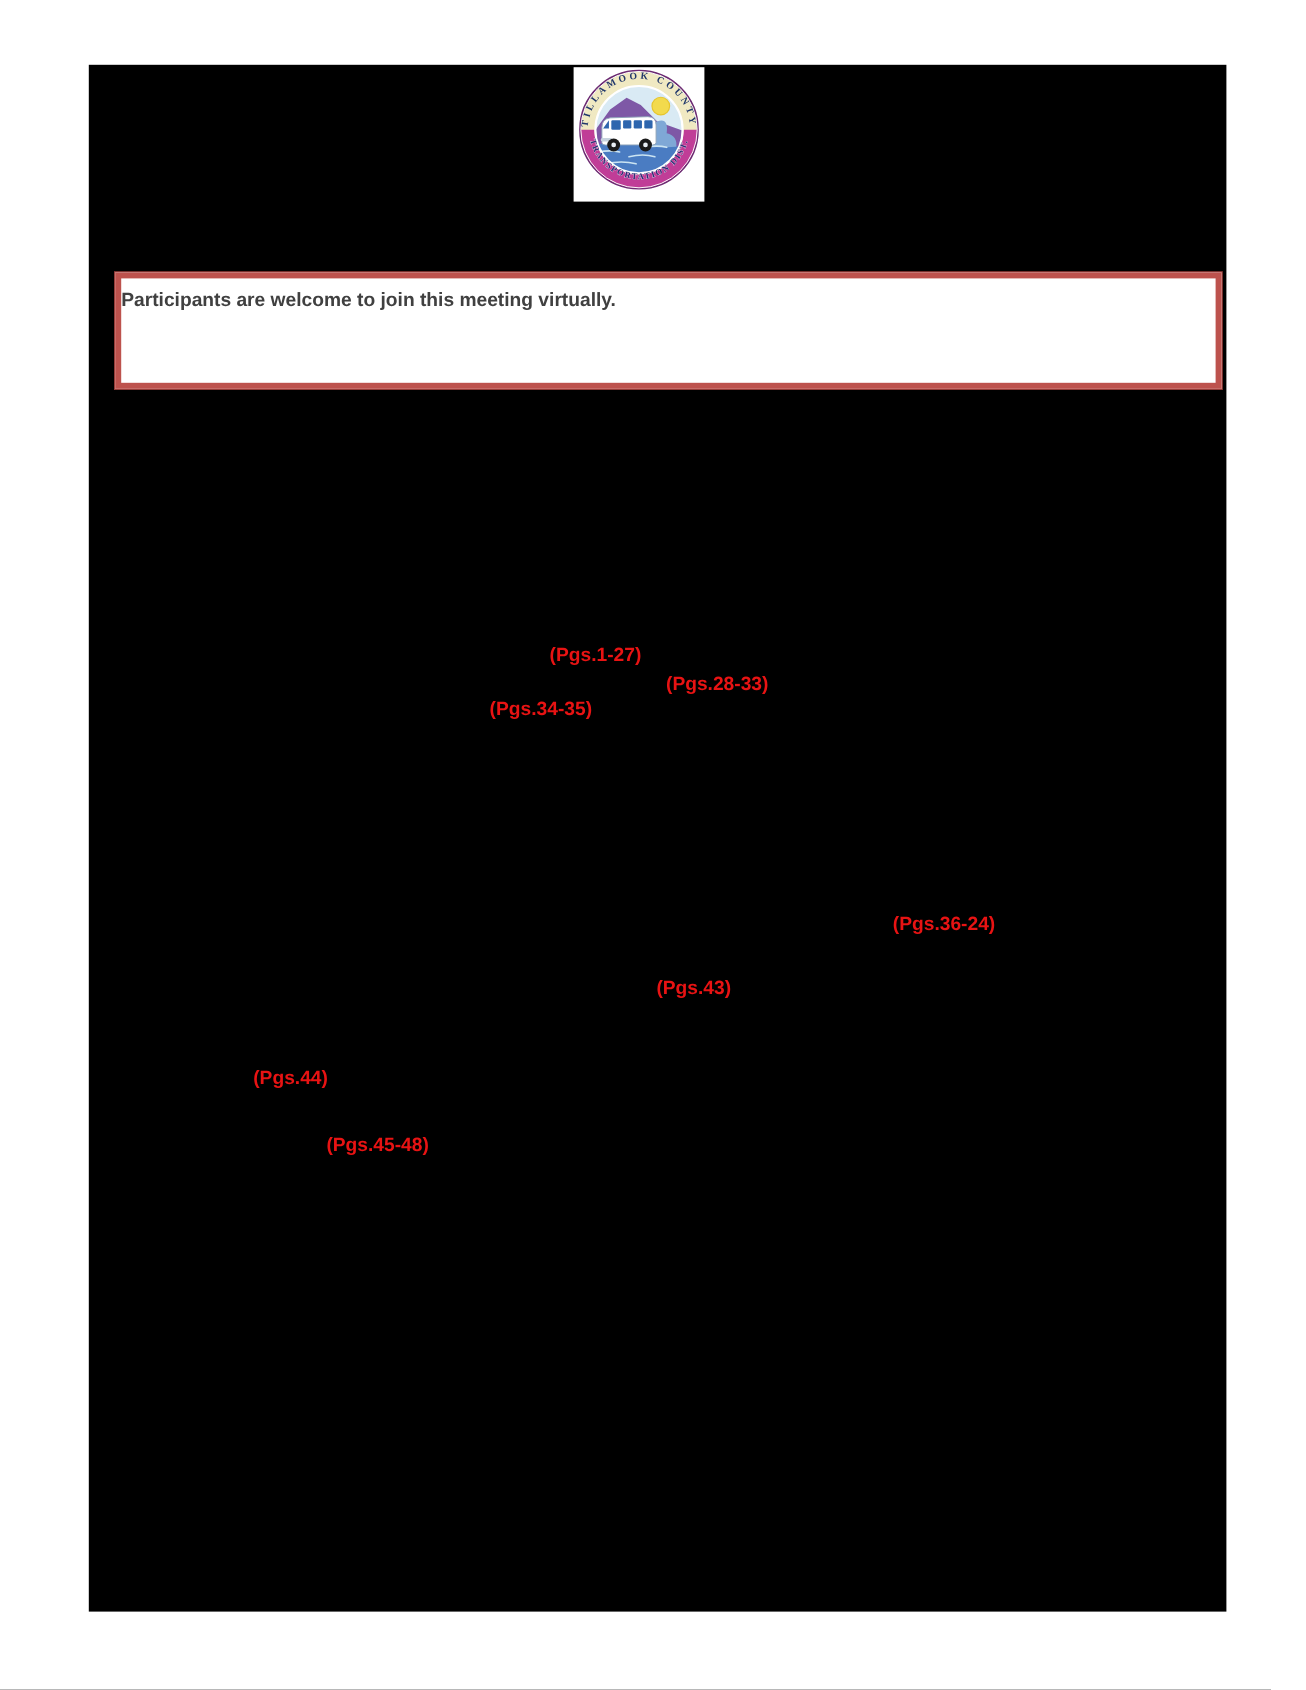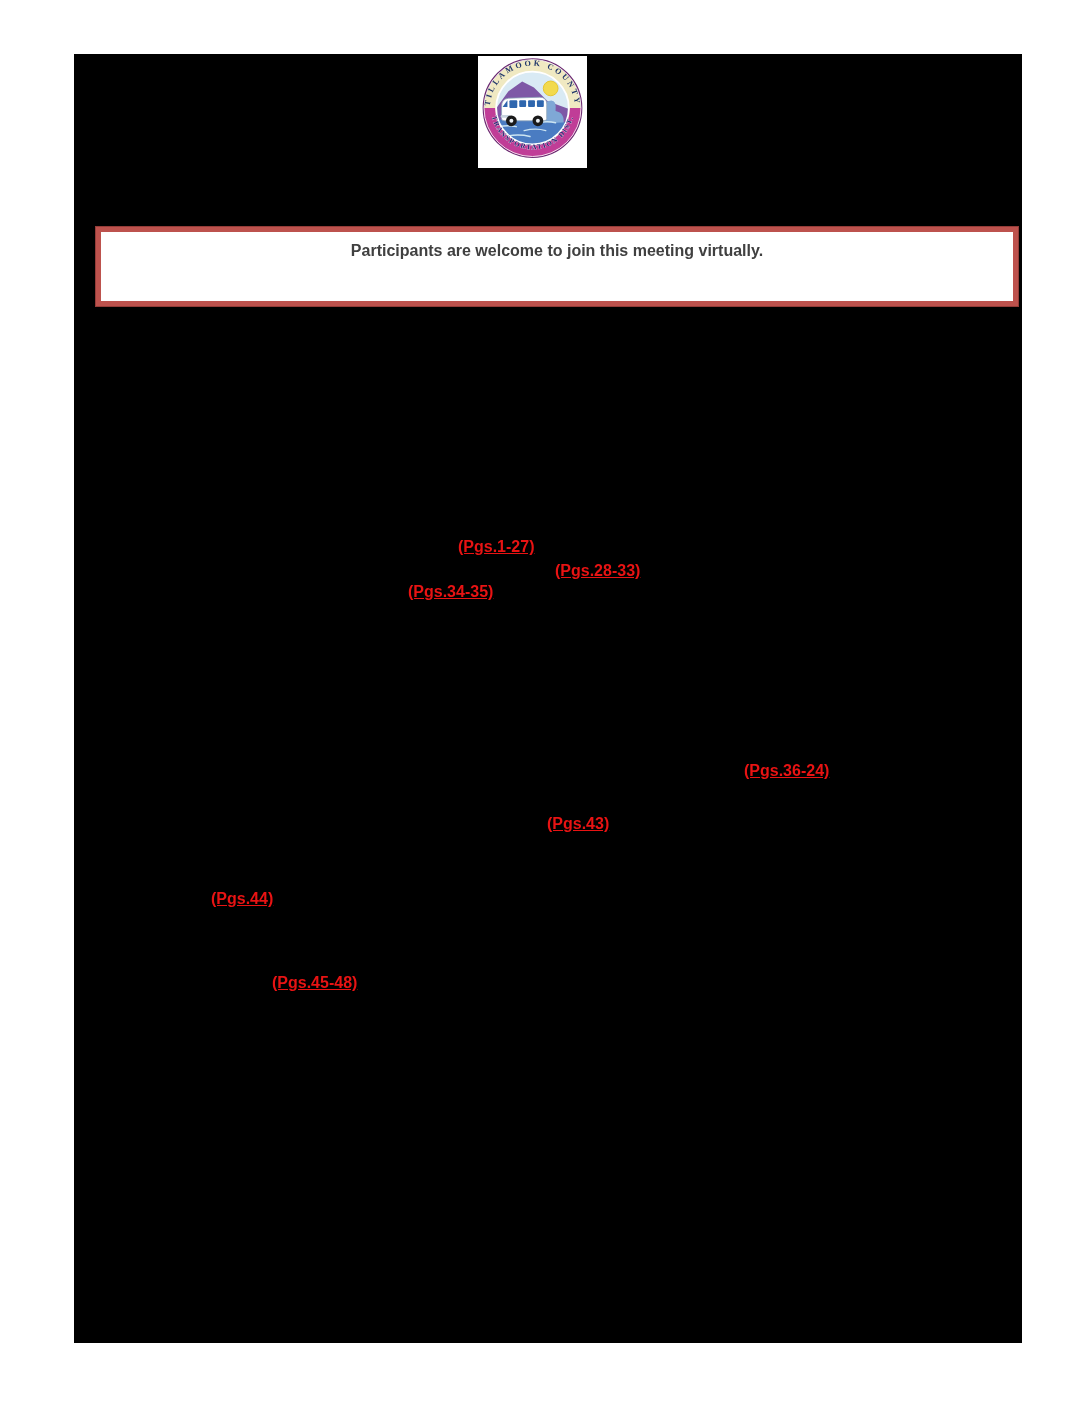--- a/index.html
+++ b/index.html
@@ -9,41 +9,40 @@
   }
   .page{position:absolute;left:0;top:0;width:1088px;height:1408px;background:#ffffff;}
   .redaction{position:absolute;left:74px;top:54px;width:948px;height:1289px;background:#000000;}
   .logo-patch{position:absolute;left:478px;top:56px;width:109px;height:112px;background:#ffffff;}
   .logo-patch svg{display:block;margin:1px auto 0 auto;}
   .agenda{
     position:absolute;left:305px;top:202px;
     color:#1b75bc;font-size:17px;font-weight:bold;line-height:20px;letter-spacing:0.2px;margin-top:40px;
   }
   .notice-box{
-    position:absolute;left:96px;top:227px;width:922px;height:79px;box-sizing:border-box;
+    position:absolute;left:96px;top:227px;width:922px;height:97px;box-sizing:border-box;
     background:#ffffff;border:5px solid #bd524d;box-shadow:0 0 0 1px #943c38;
-    text-align:center;padding-top:9px;
+    padding-top:9px;
   }
   .notice-line{font-size:16px;font-weight:bold;line-height:20px;white-space:pre-wrap;}
   .notice-line.l1{color:#404040;}
   .notice-line.l2{color:#e8100e;}
   .notice-line.l3{color:#1b75bc;margin-top:4px;}
   .notice-link{color:#41699c;font-weight:normal;text-decoration:underline;}
   .page-ref{
     position:absolute;color:#e81313;font-size:16px;font-weight:bold;line-height:19px;
     white-space:nowrap;
-    text-decoration:underline;
   }
   .ref-1{left:458px;top:537px;}
   .ref-2{left:555px;top:561px;}
   .ref-3{left:408px;top:582px;}
   .ref-4{left:744px;top:761px;}
   .ref-5{left:547px;top:814px;}
   .ref-6{left:211px;top:889px;text-align:center;}
-  .ref-7{left:272px;top:973px;}
+  .ref-7{left:272px;top:945px;}
 </style>
 </head>
 <body>
 
 <div class="page">
 
   <div class="redaction"></div>
 
   <div class="logo-patch">
     <svg width="107" height="106" viewBox="0 0 109 106">

